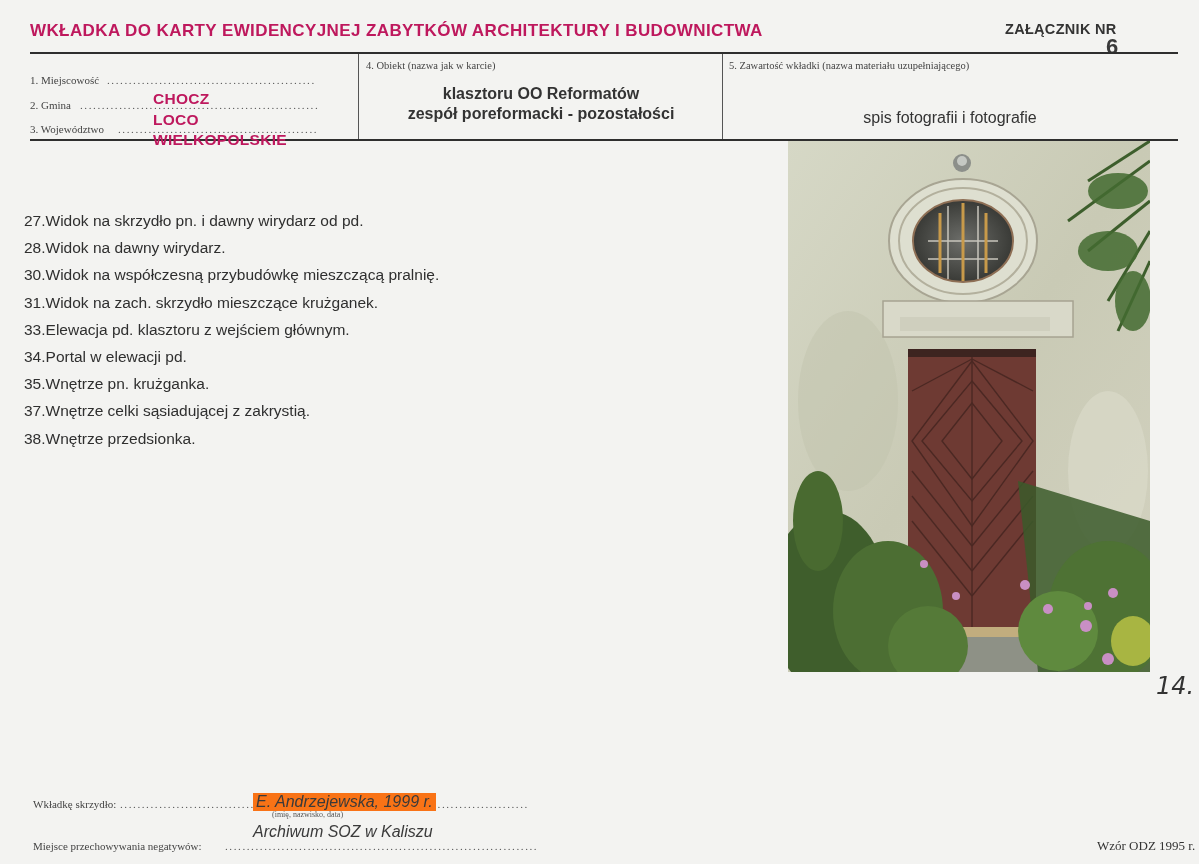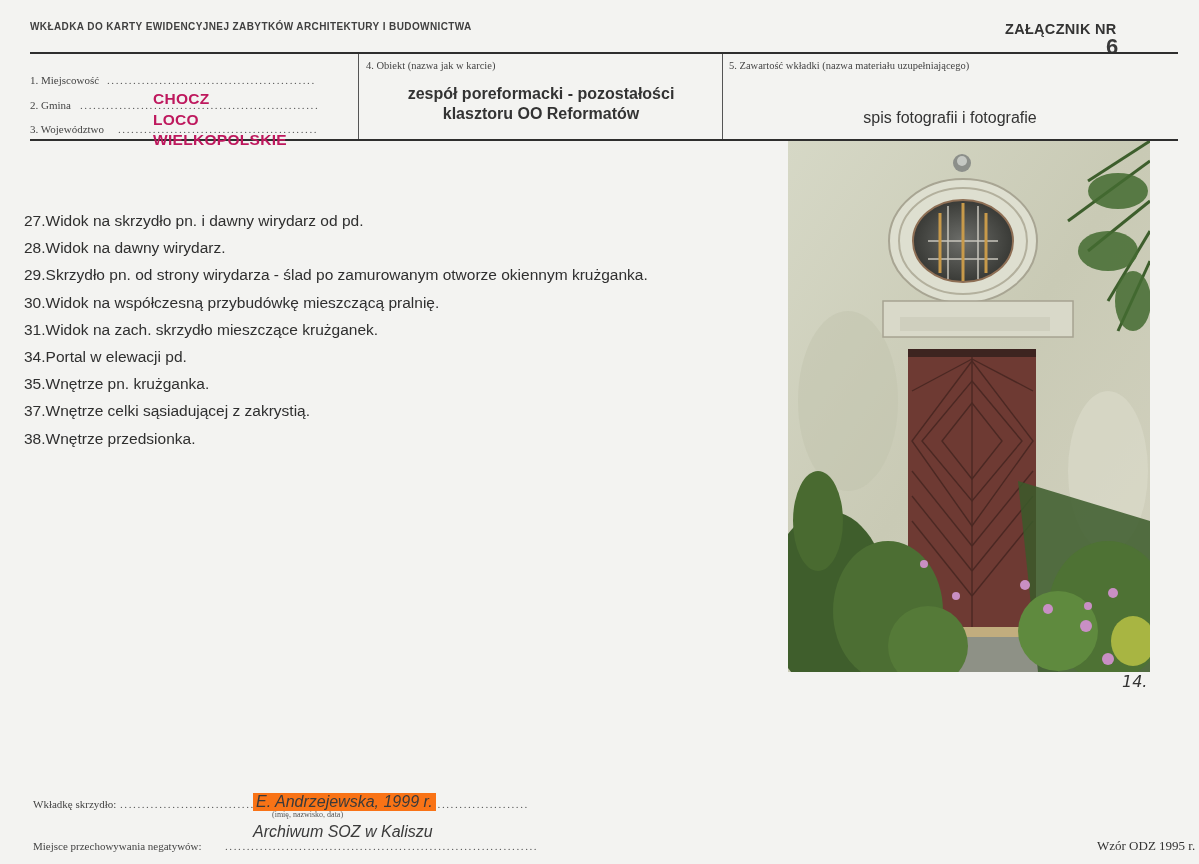--- a/index.html
+++ b/index.html
@@ -5,21 +5,21 @@
   html, body { margin: 0; padding: 0; }
   body {
     width: 1199px; height: 864px; position: relative; overflow: hidden;
     background: #f3f3f1;
     color: #2b2b2b;
     font-family: "Liberation Sans", sans-serif;
   }
   .abs { position: absolute; }
   .serif { font-family: "Liberation Serif", "DejaVu Serif", serif; }
   .title {
-    left: 30px; top: 21px; font-size: 10px; font-weight: bold; letter-spacing: 0.4px; color: #404040;
+    left: 30px; top: 21px; font-size: 17px; font-weight: bold; letter-spacing: 0.4px; color: #be185d;
   }
   .annex-label {
     left: 1005px; top: 21px; font-size: 14.5px; font-weight: bold; letter-spacing: 0.3px; color: #333;
   }
   .annex-num {
     left: 1106px; top: 36px; font-size: 22px; font-weight: bold; color: #3a3a3a; line-height: 22px;
   }
   .hline { background: #2e2e2e; height: 2px; }
   .vline { background: #555; width: 1px; }
   .field-label { font-size: 11px; color: #444; white-space: nowrap; }
@@ -31,21 +31,21 @@
   }
   .content-name {
     left: 722px; width: 456px; top: 109px; text-align: center; font-size: 16px; font-weight: normal; color: #333;
   }
   .photo-list { left: 24px; top: 207px; margin: 0; padding: 0; list-style: none; }
   .photo-list li { font-size: 15.5px; color: #2f2f2f; height: 27.2px; line-height: 27.2px; white-space: nowrap; }
   .photo {
     left: 788px; top: 141px; width: 362px; height: 531px; overflow: hidden;
     background: #cfcfbf;
   }
-  .photo-num { left: 1122px; top: 672px; font-size: 16px; font-style: italic; color: #333; font-family: "DejaVu Sans", sans-serif; }
+  .photo-num { left: 1156px; top: 672px; font-size: 24px; font-style: italic; color: #333; font-family: "DejaVu Sans", sans-serif; }
   .footer-label { font-size: 11px; color: #444; white-space: nowrap; }
   .footer-value { font-size: 16px; font-style: italic; color: #3a3a3a; white-space: nowrap; }
   .footer-hint { font-size: 8px; color: #555; }
   .pattern-ref { left: 1097px; top: 838px; font-size: 13px; color: #333; }
 </style>
 </head>
 <body>
 
 <div class="abs title">WKŁADKA DO KARTY EWIDENCYJNEJ ZABYTKÓW ARCHITEKTURY I BUDOWNICTWA</div>
 <div class="abs annex-label">ZAŁĄCZNIK NR</div>
@@ -64,33 +64,33 @@
   <div class="abs field-label serif" style="left:30px; top:123px;">3. Województwo</div>
   <div class="abs dots serif" style="left:118px; top:123px; width:225px;">..............................................</div>
 
   <div class="abs field-value" style="left:153px; top:91px;">CHOCZ</div>
   <div class="abs field-value" style="left:153px; top:112px;">LOCO</div>
   <div class="abs field-value" style="left:153px; top:132px;">WIELKOPOLSKIE</div>
 </div>
 
 <div class="abs col-caption serif" style="left:366px; top:60px;">4. Obiekt (nazwa jak w karcie)</div>
 <div class="abs obj-name">
+  <div>klasztoru OO Reformatów</div>
   <div>zespół poreformacki - pozostałości</div>
-  <div>klasztoru OO Reformatów</div>
 </div>
 
 <div class="abs col-caption serif" style="left:729px; top:60px;">5. Zawartość wkładki (nazwa materiału uzupełniającego)</div>
 <div class="abs content-name">spis fotografii i fotografie</div>
 
 <ul class="abs photo-list">
   <li>27.Widok na skrzydło pn. i dawny wirydarz od pd.</li>
   <li>28.Widok na dawny wirydarz.</li>
-  <li>29.Skrzydło pn. od strony wirydarza - ślad po zamurowanym otworze okiennym krużganka.</li>
   <li>30.Widok na współczesną przybudówkę mieszczącą pralnię.</li>
   <li>31.Widok na zach. skrzydło mieszczące krużganek.</li>
+  <li>33.Elewacja pd. klasztoru z wejściem głównym.</li>
   <li>34.Portal w elewacji pd.</li>
   <li>35.Wnętrze pn. krużganka.</li>
   <li>37.Wnętrze celki sąsiadującej z zakrystią.</li>
   <li>38.Wnętrze przedsionka.</li>
 </ul>
 
 <div class="abs photo">
   <svg width="362" height="531" viewBox="0 0 362 531" xmlns="http://www.w3.org/2000/svg">
     <defs>
       <linearGradient id="wall" x1="0" y1="0" x2="1" y2="1">

